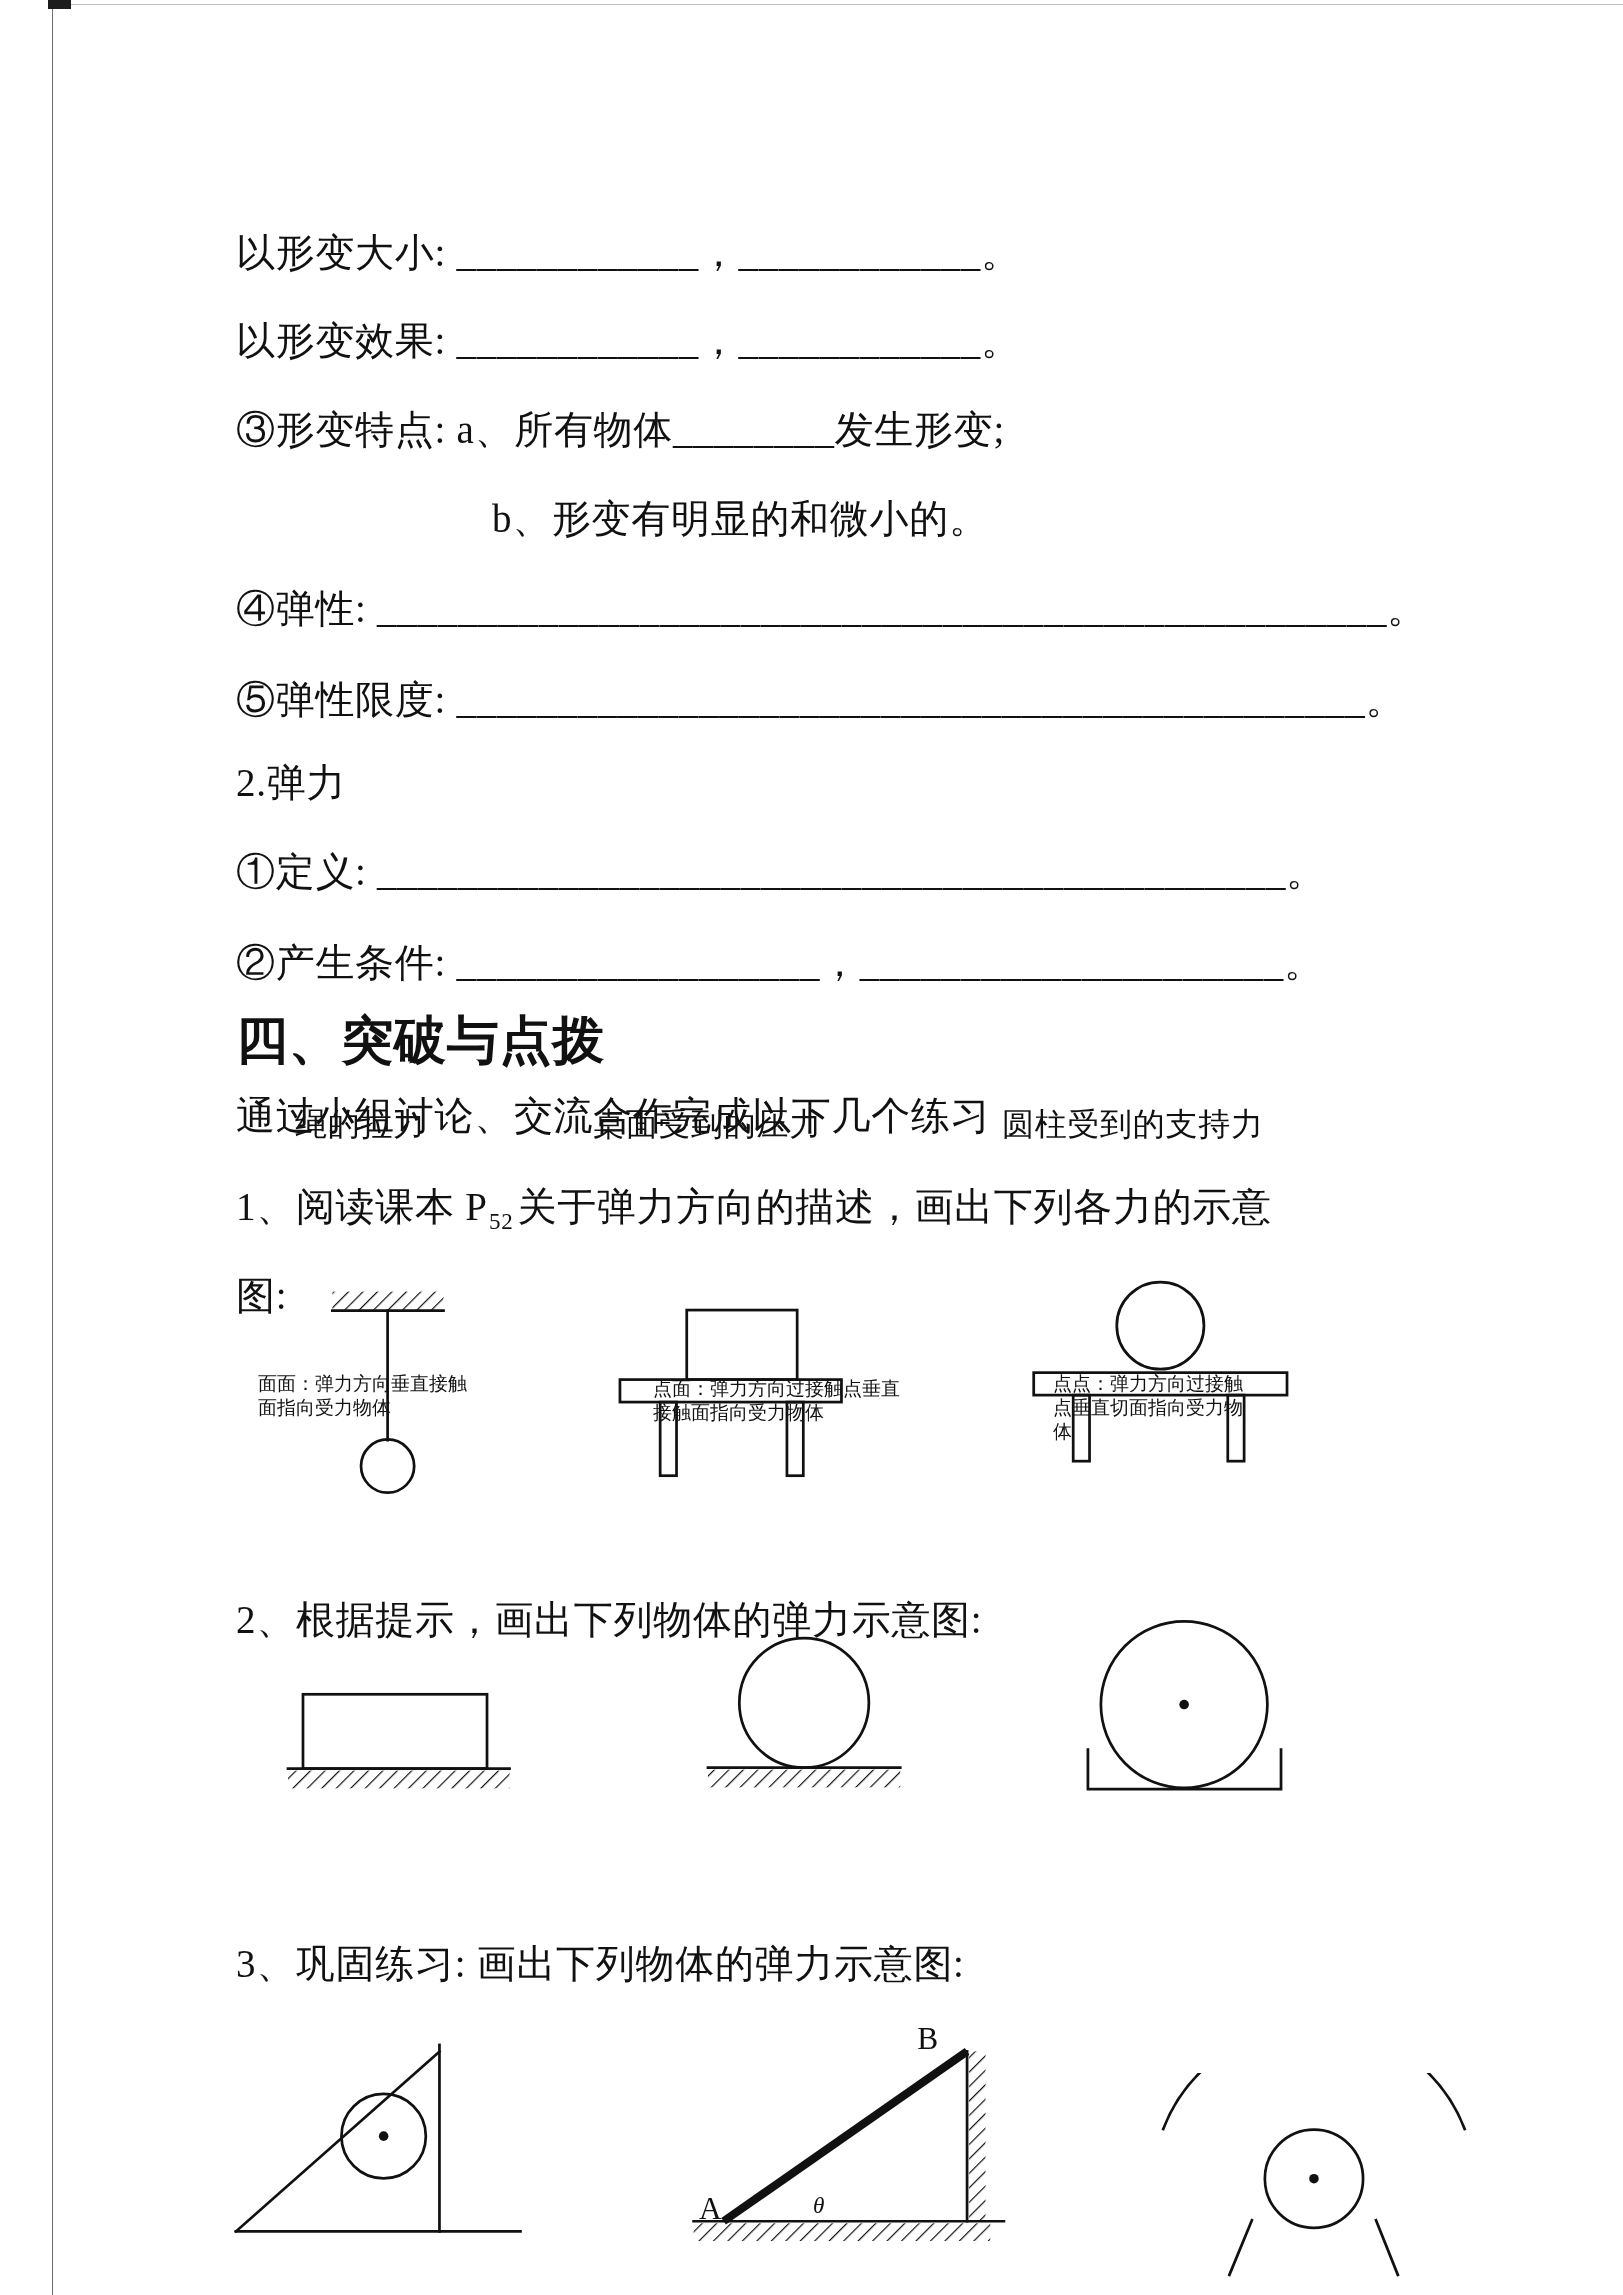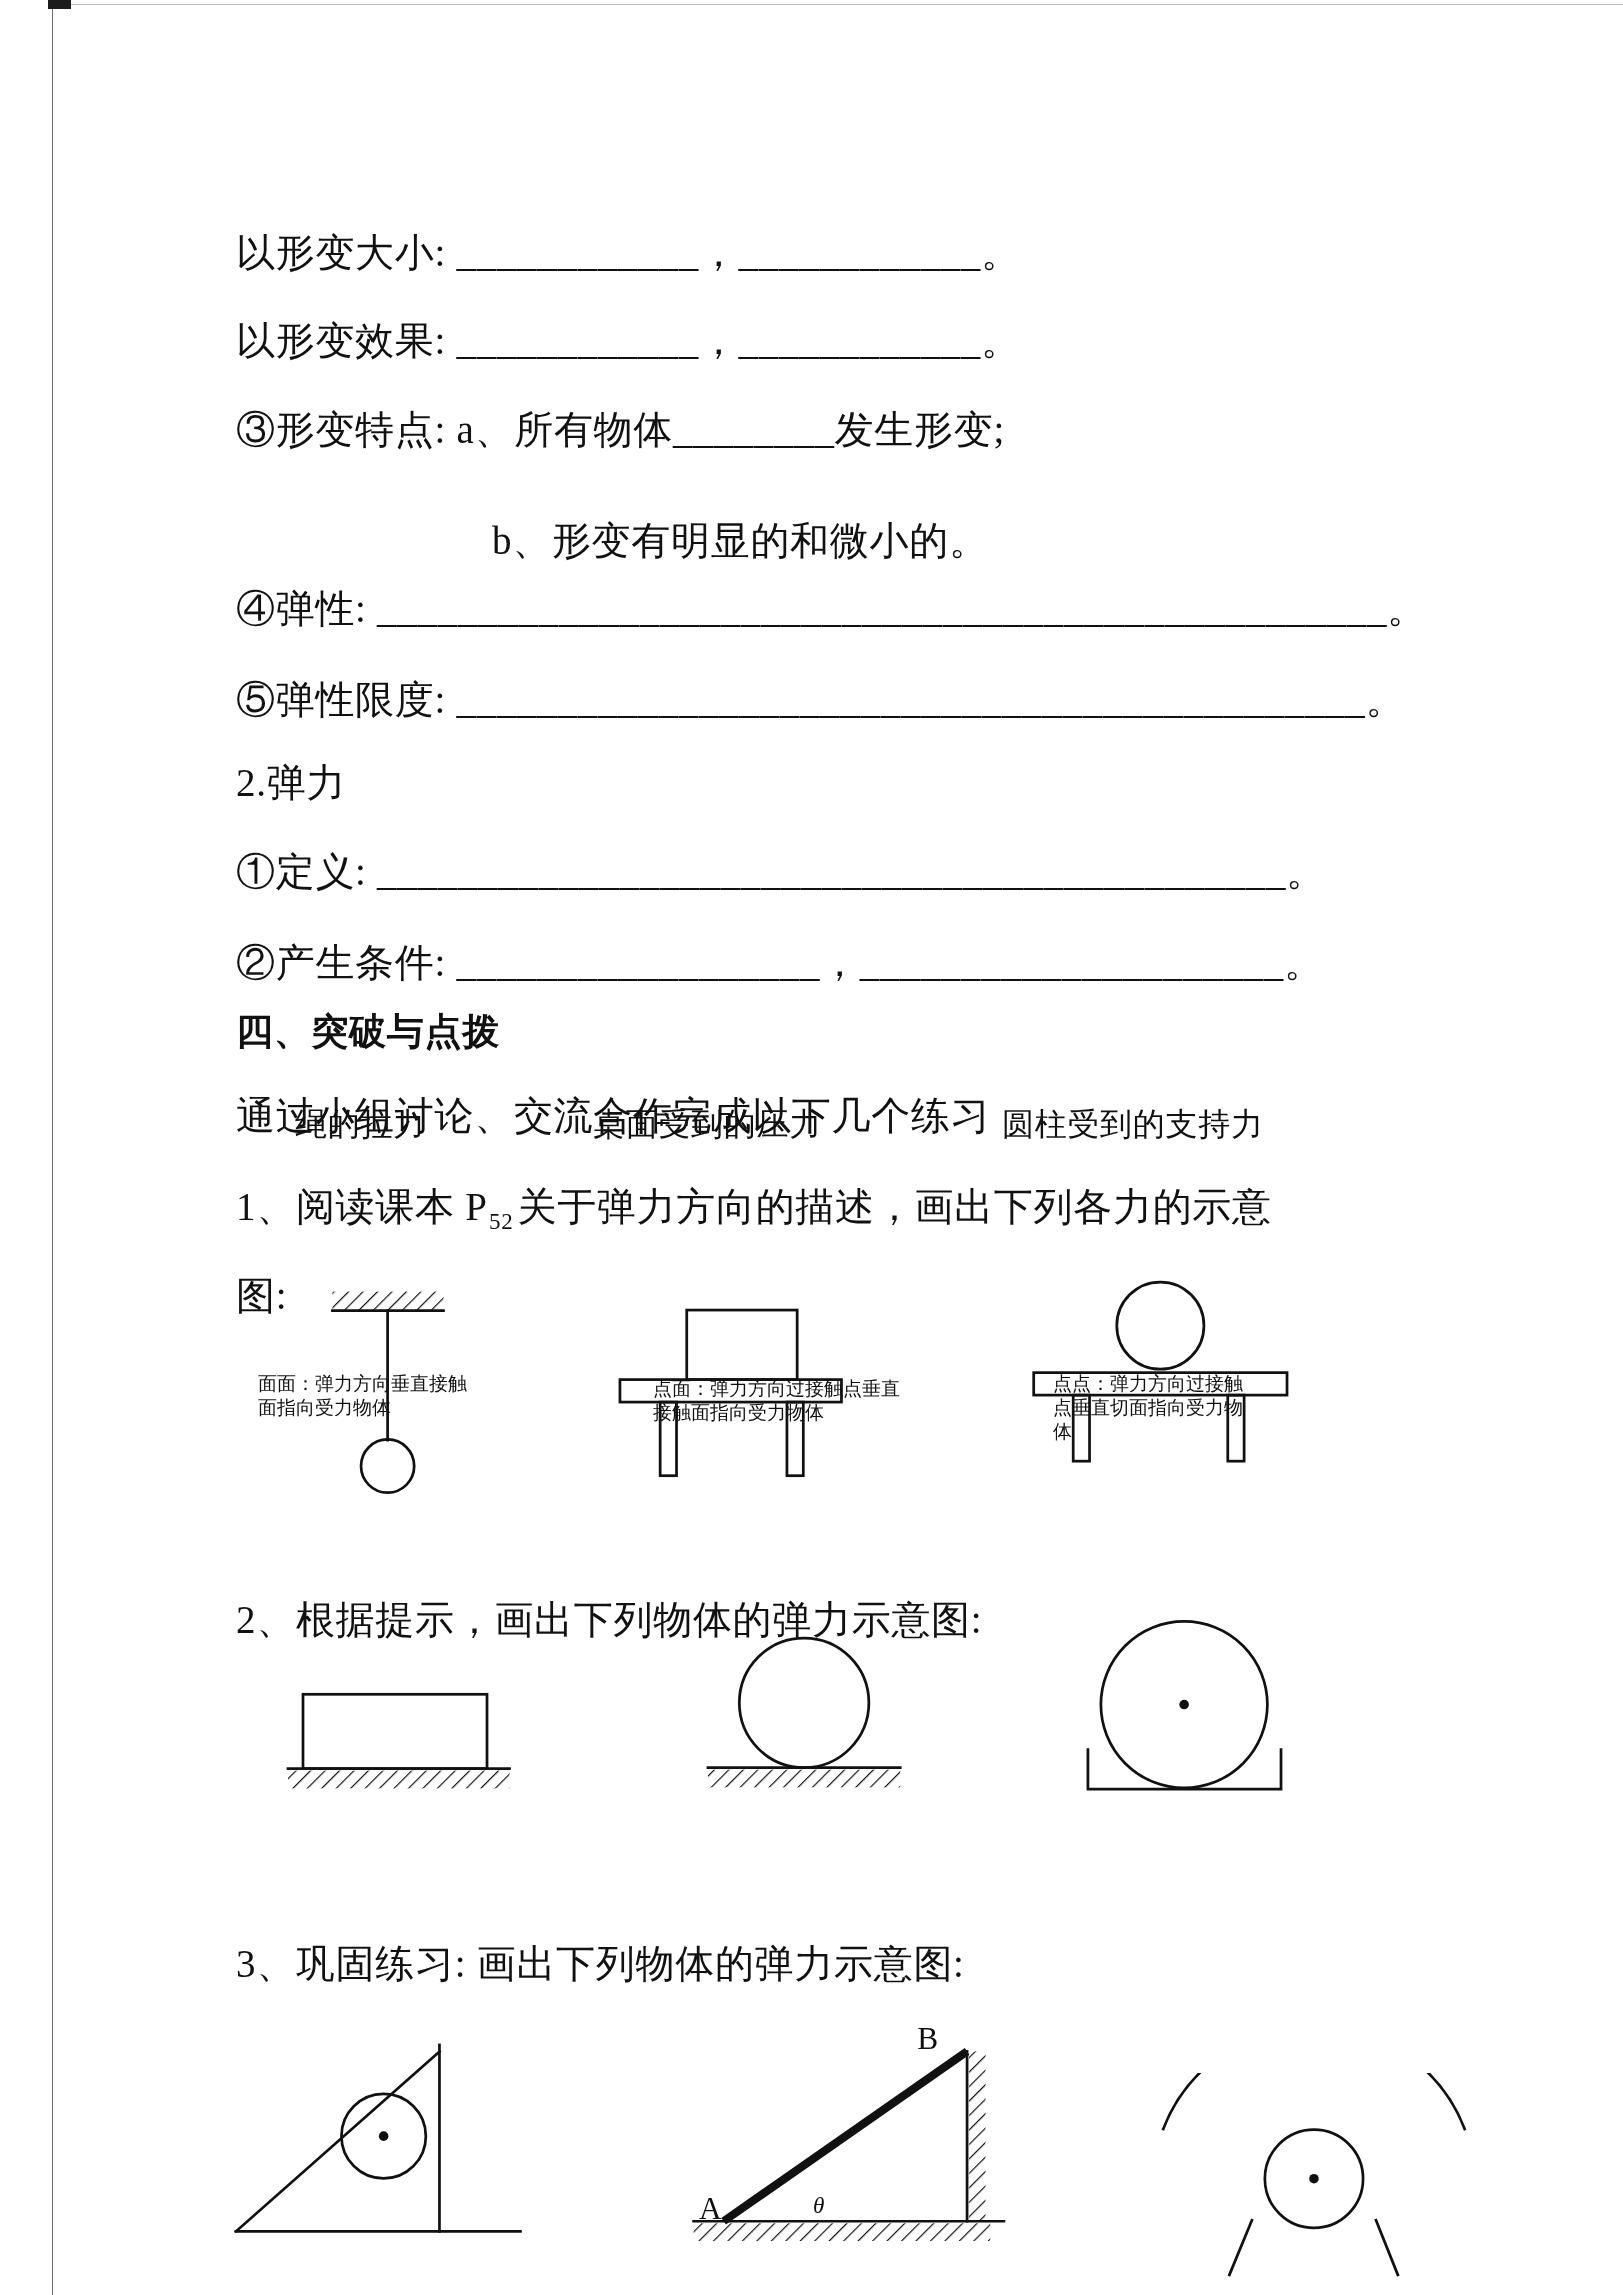--- a/index.html
+++ b/index.html
@@ -12,21 +12,21 @@
     color:#111;
   }
   .left-edge{position:absolute;left:52px;top:0;width:1.4px;height:2295px;background:#6e6e6e;}
   .top-edge{position:absolute;left:52px;top:4.1px;width:1571px;height:1.4px;background:#c2c2c2;}
   .corner-mark{position:absolute;left:48px;top:0;width:23px;height:8.9px;background:#1c1c1c;}
   .tl{
     position:absolute;left:236px;
     font-size:39px;line-height:1.1;
     letter-spacing:0.7px;white-space:pre;color:#111;
   }
-  .tl.bold{font-weight:700;font-size:37px;}
+  .tl.bold{font-weight:700;font-size:52px;}
   .tl sub{font-size:23px;margin:0 4.1px 0 1.4px;}
   .ov{position:absolute;font-size:32px;letter-spacing:0.7px;white-space:pre;color:#111;}
   .cap{
     position:absolute;font-size:19px;line-height:1.25;
     color:#111;letter-spacing:0;word-break:break-all;
   }
   .fig{position:absolute;}
   .st{stroke:#111;stroke-width:4;fill:none;stroke-linecap:square;}
   .rod{stroke:#111;stroke-width:12;fill:none;stroke-linecap:butt;}
   .dot{fill:#111;stroke:none;}
@@ -38,21 +38,21 @@
 
 <div class="page">
 
   <div class="left-edge"></div>
   <div class="top-edge"></div>
   <div class="corner-mark"></div>
 
   <div class="tl" style="top:232px">以形变大小: ____________，____________。</div>
   <div class="tl" style="top:320px">以形变效果: ____________，____________。</div>
   <div class="tl" style="top:409px">③形变特点: a、所有物体________发生形变;</div>
-  <div class="tl" style="top:520px;left:492px">b、形变有明显的和微小的。</div>
+  <div class="tl" style="top:498px;left:492px">b、形变有明显的和微小的。</div>
   <div class="tl" style="top:588px">④弹性: __________________________________________________。</div>
   <div class="tl" style="top:679px">⑤弹性限度: _____________________________________________。</div>
   <div class="tl" style="top:762px">2.弹力</div>
   <div class="tl" style="top:851px">①定义: _____________________________________________。</div>
   <div class="tl" style="top:942px">②产生条件: __________________，_____________________。</div>
   <div class="tl bold" style="top:1012px">四、突破与点拨</div>
 
   <div class="tl" style="top:1095px">通过小组讨论、交流合作完成以下几个练习</div>
   <div class="ov" style="top:1103px;left:295px">绳的拉力</div>
   <div class="ov" style="top:1103px;left:593px">桌面受到的压力</div>

